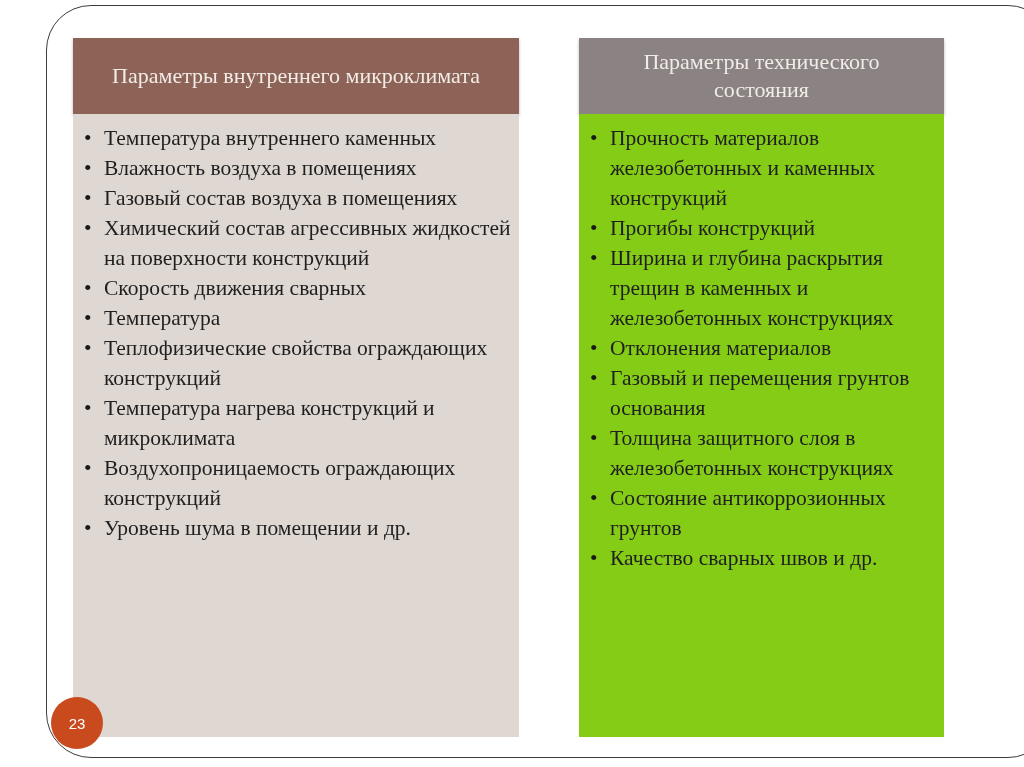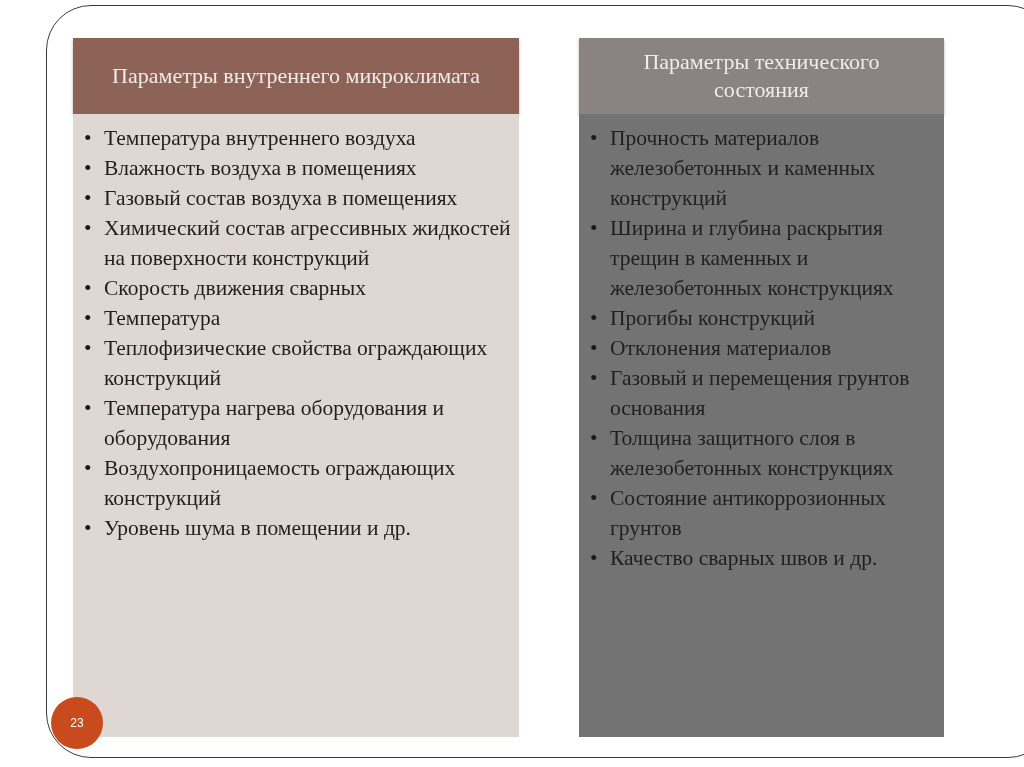--- a/index.html
+++ b/index.html
@@ -48,21 +48,21 @@
     box-shadow: 0 2px 3px rgba(0,0,0,0.28);
   }
   .column.left  .col-header { background: #8e6357; }
   .column.right .col-header { background: #8b8283; }
   .col-body {
     height: 623px;
     box-sizing: border-box;
     padding: 9px 8px 0 0;
   }
   .column.left  .col-body { background: #ded7d2; }
-  .column.right .col-body { background: #737373; }
+  .column.right .col-body { background: #84cc16; }
   ul.items {
     margin: 0;
     padding: 0;
     list-style: none;
     color: #1f1f1f;
     font-size: 21.5px;
     line-height: 30px;
   }
   ul.items li {
     position: relative;
@@ -79,57 +79,57 @@
   .page-badge {
     position: absolute;
     left: 15px;
     top: 697px;
     width: 52px;
     height: 52px;
     border-radius: 50%;
     background: #c94b1d;
     color: #ffffff;
     font-family: "Liberation Sans", sans-serif;
-    font-size: 12px;
+    font-size: 15px;
     display: flex;
     align-items: center;
     justify-content: center;
   }
 </style>
 </head>
 <body>
 
 <div class="slide">
   <div class="frame"></div>
 
   <div class="column left">
     <div class="col-header">Параметры внутреннего микроклимата</div>
     <div class="col-body">
       <ul class="items">
-          <li>Температура внутреннего воздуха</li>
+          <li>Температура внутреннего каменных</li>
           <li>Влажность воздуха в помещениях</li>
           <li>Газовый состав воздуха в помещениях</li>
           <li>Химический состав агрессивных жидкостей на поверхности конструкций</li>
           <li>Скорость движения сварных</li>
           <li>Температура</li>
           <li>Теплофизические свойства ограждающих конструкций</li>
-          <li>Температура нагрева оборудования и оборудования</li>
+          <li>Температура нагрева конструкций и микроклимата</li>
           <li>Воздухопроницаемость ограждающих конструкций</li>
           <li>Уровень шума в помещении и др.</li>
         </ul>
     </div>
   </div>
 
   <div class="column right">
     <div class="col-header">Параметры технического состояния</div>
     <div class="col-body">
       <ul class="items">
           <li>Прочность материалов железобетонных и каменных конструкций</li>
+          <li>Прогибы конструкций</li>
           <li>Ширина и глубина раскрытия трещин в каменных и железобетонных конструкциях</li>
-          <li>Прогибы конструкций</li>
           <li>Отклонения материалов</li>
           <li>Газовый и перемещения грунтов основания</li>
           <li>Толщина защитного слоя в железобетонных конструкциях</li>
           <li>Состояние антикоррозионных грунтов</li>
           <li>Качество сварных швов и др.</li>
         </ul>
     </div>
   </div>
 
   <div class="page-badge">

